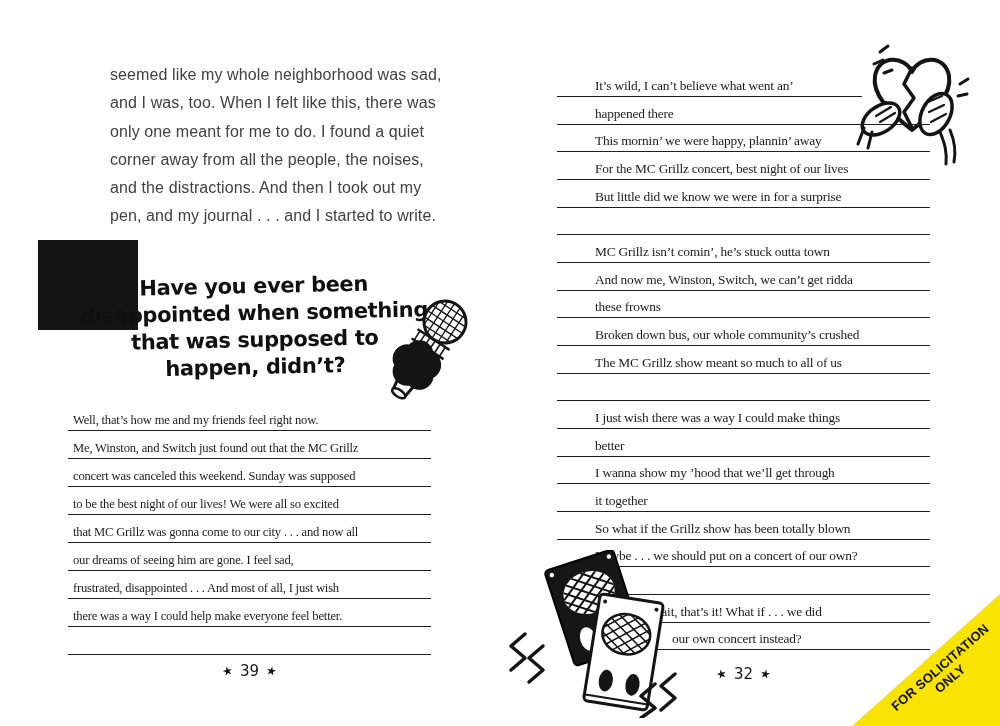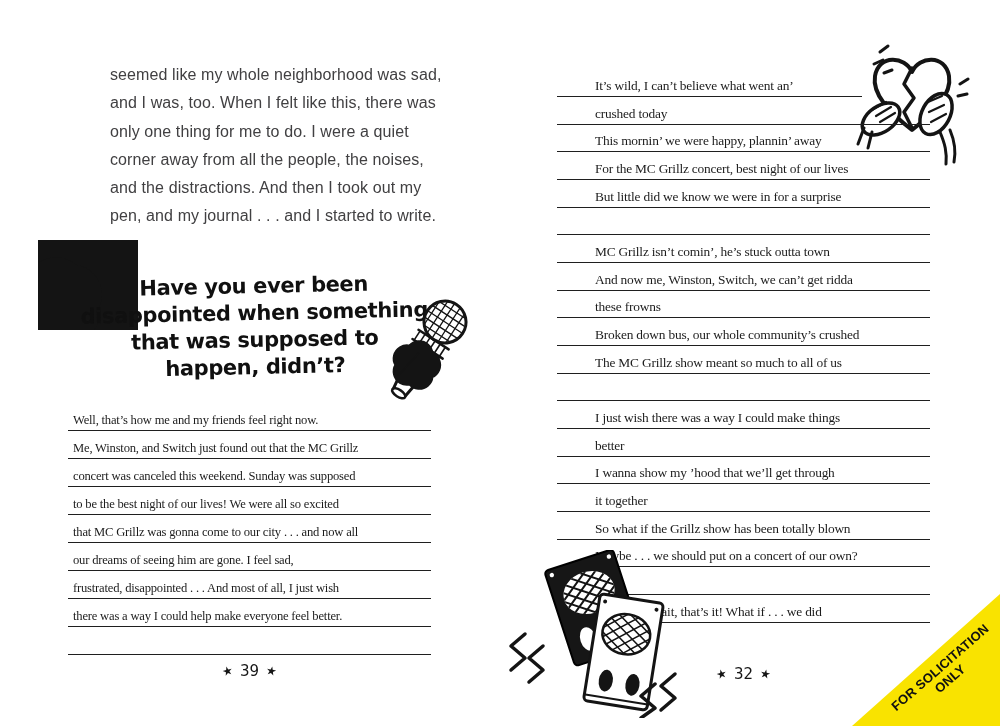--- a/index.html
+++ b/index.html
@@ -59,21 +59,21 @@
                color:#111;white-space:nowrap;letter-spacing:.2px;}
 </style>
 </head>
 <body>
 
 <div id="page">
 
   <div class="intro">
     <div>seemed like my whole neighborhood was sad,</div>
     <div>and I was, too. When I felt like this, there was</div>
-    <div>only one thing for me to do. I were a quiet</div>
+    <div>only one meant for me to do. I found a quiet</div>
     <div>corner away from all the people, the noises,</div>
     <div>and the distractions. And then I took out my</div>
     <div>pen, and my journal . . . and I started to write.</div>
   </div>
 
   <div class="doodle" style="left:38px;top:240px;">
     <svg width="100" height="90" viewBox="0 0 100 90">
       <defs>
         <path id="star" d="M0,-1 L0.264,-0.364 L0.951,-0.309 L0.428,0.139 L0.588,0.809 L0,0.45 L-0.588,0.809 L-0.428,0.139 L-0.951,-0.309 L-0.264,-0.364 Z"></path>
       </defs>
@@ -160,21 +160,21 @@
       </g>
       <path class="ink" d="M30,12 L38,6 M24,24 L33,20 M34,33 L42,30" stroke-width="3"></path>
       <path class="ink" d="M110,44 L118,39 M108,56 L117,54" stroke-width="3"></path>
     </svg>
   </div>
 
   <div class="jline rln R0">
       <span>It’s wild, I can’t believe what went an’</span>
     </div>
   <div class="jline rln R1">
-      <span>crushed today</span>
+      <span>happened there</span>
     </div>
   <div class="jline rln R2">
       <span>This mornin’ we were happy, plannin’ away</span>
     </div>
   <div class="jline rln R3">
       <span>For the MC Grillz concert, best night of our lives</span>
     </div>
   <div class="jline rln R4">
       <span>But little did we know we were in for a surprise</span>
     </div>
@@ -215,20 +215,23 @@
       <span>So what if the Grillz show has been totally blown</span>
     </div>
   <div class="jline rln R17">
       <span>Maybe . . . we should put on a concert of our own?</span>
     </div>
   <div class="jline rln R18">
       <span></span>
     </div>
   <div class="jline rln R19">
       <span>Wait, that’s it! What if . . . we did</span>
+    </div>
+  <div class="jline rln R20">
+      <span>our own concert instead?</span>
     </div>
 
   <div class="doodle" style="left:503px;top:550px;">
     <svg width="195" height="168" viewBox="0 0 195 168">
 
       <g transform="rotate(-18 90 58)">
         <rect x="55" y="8" width="72" height="100" rx="4" fill="#161616" stroke="#000" stroke-width="2"></rect>
         <circle cx="61" cy="14" r="2.2" fill="#fff"></circle>
         <circle cx="121" cy="14" r="2.2" fill="#fff"></circle>
         <clipPath id="grA">

